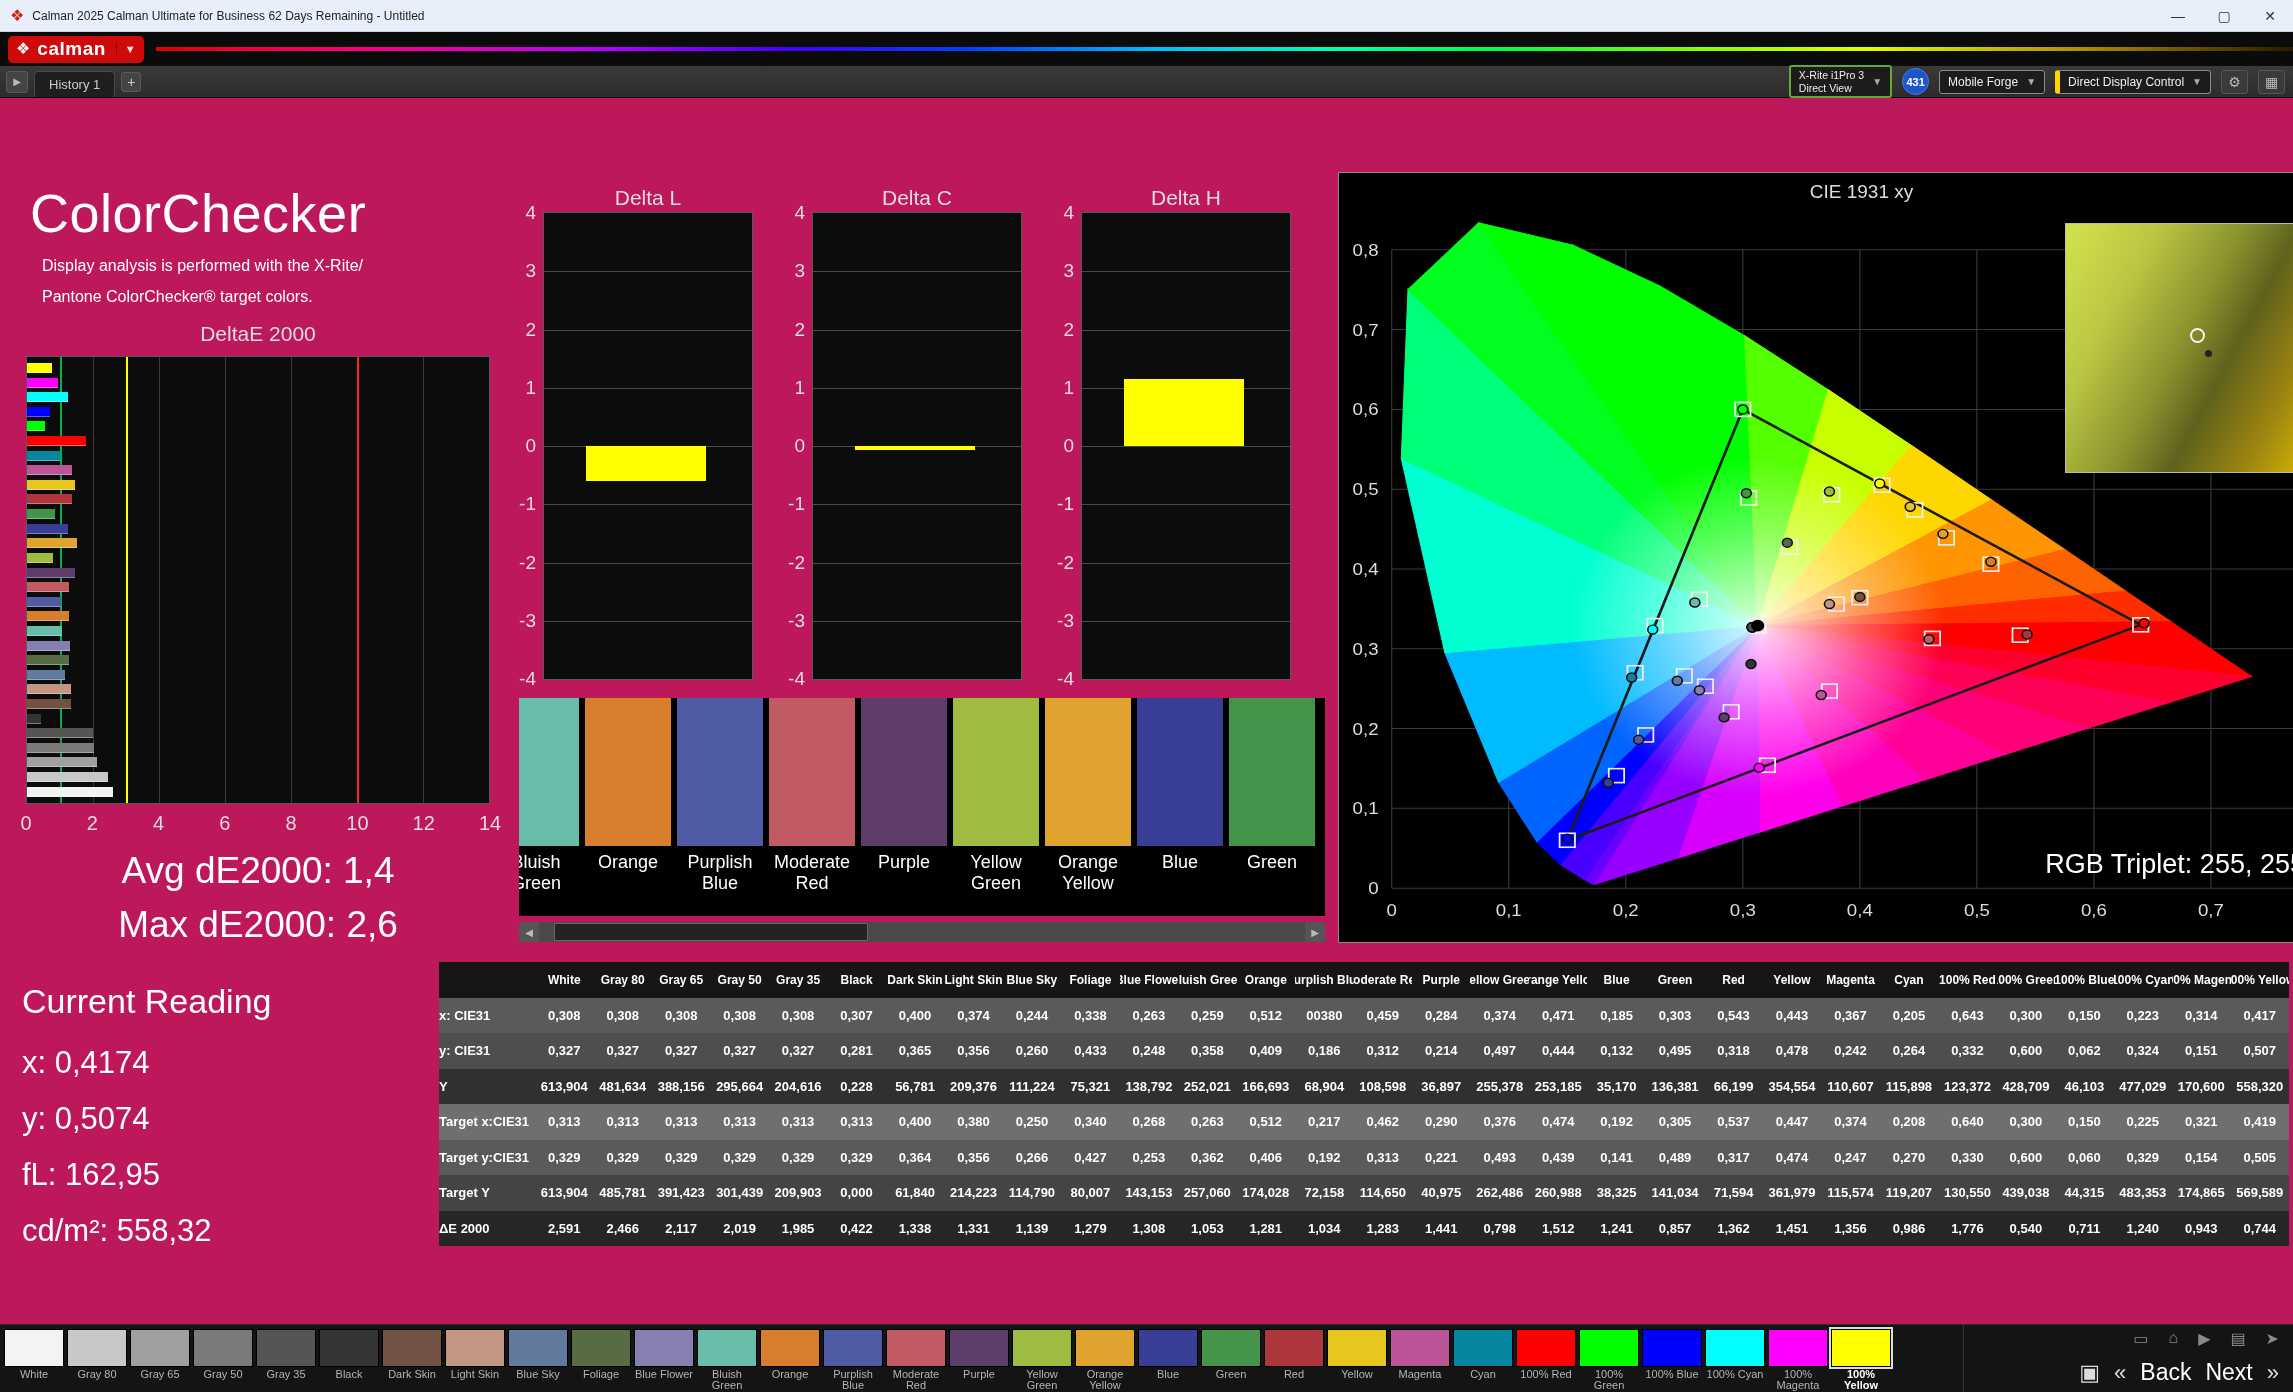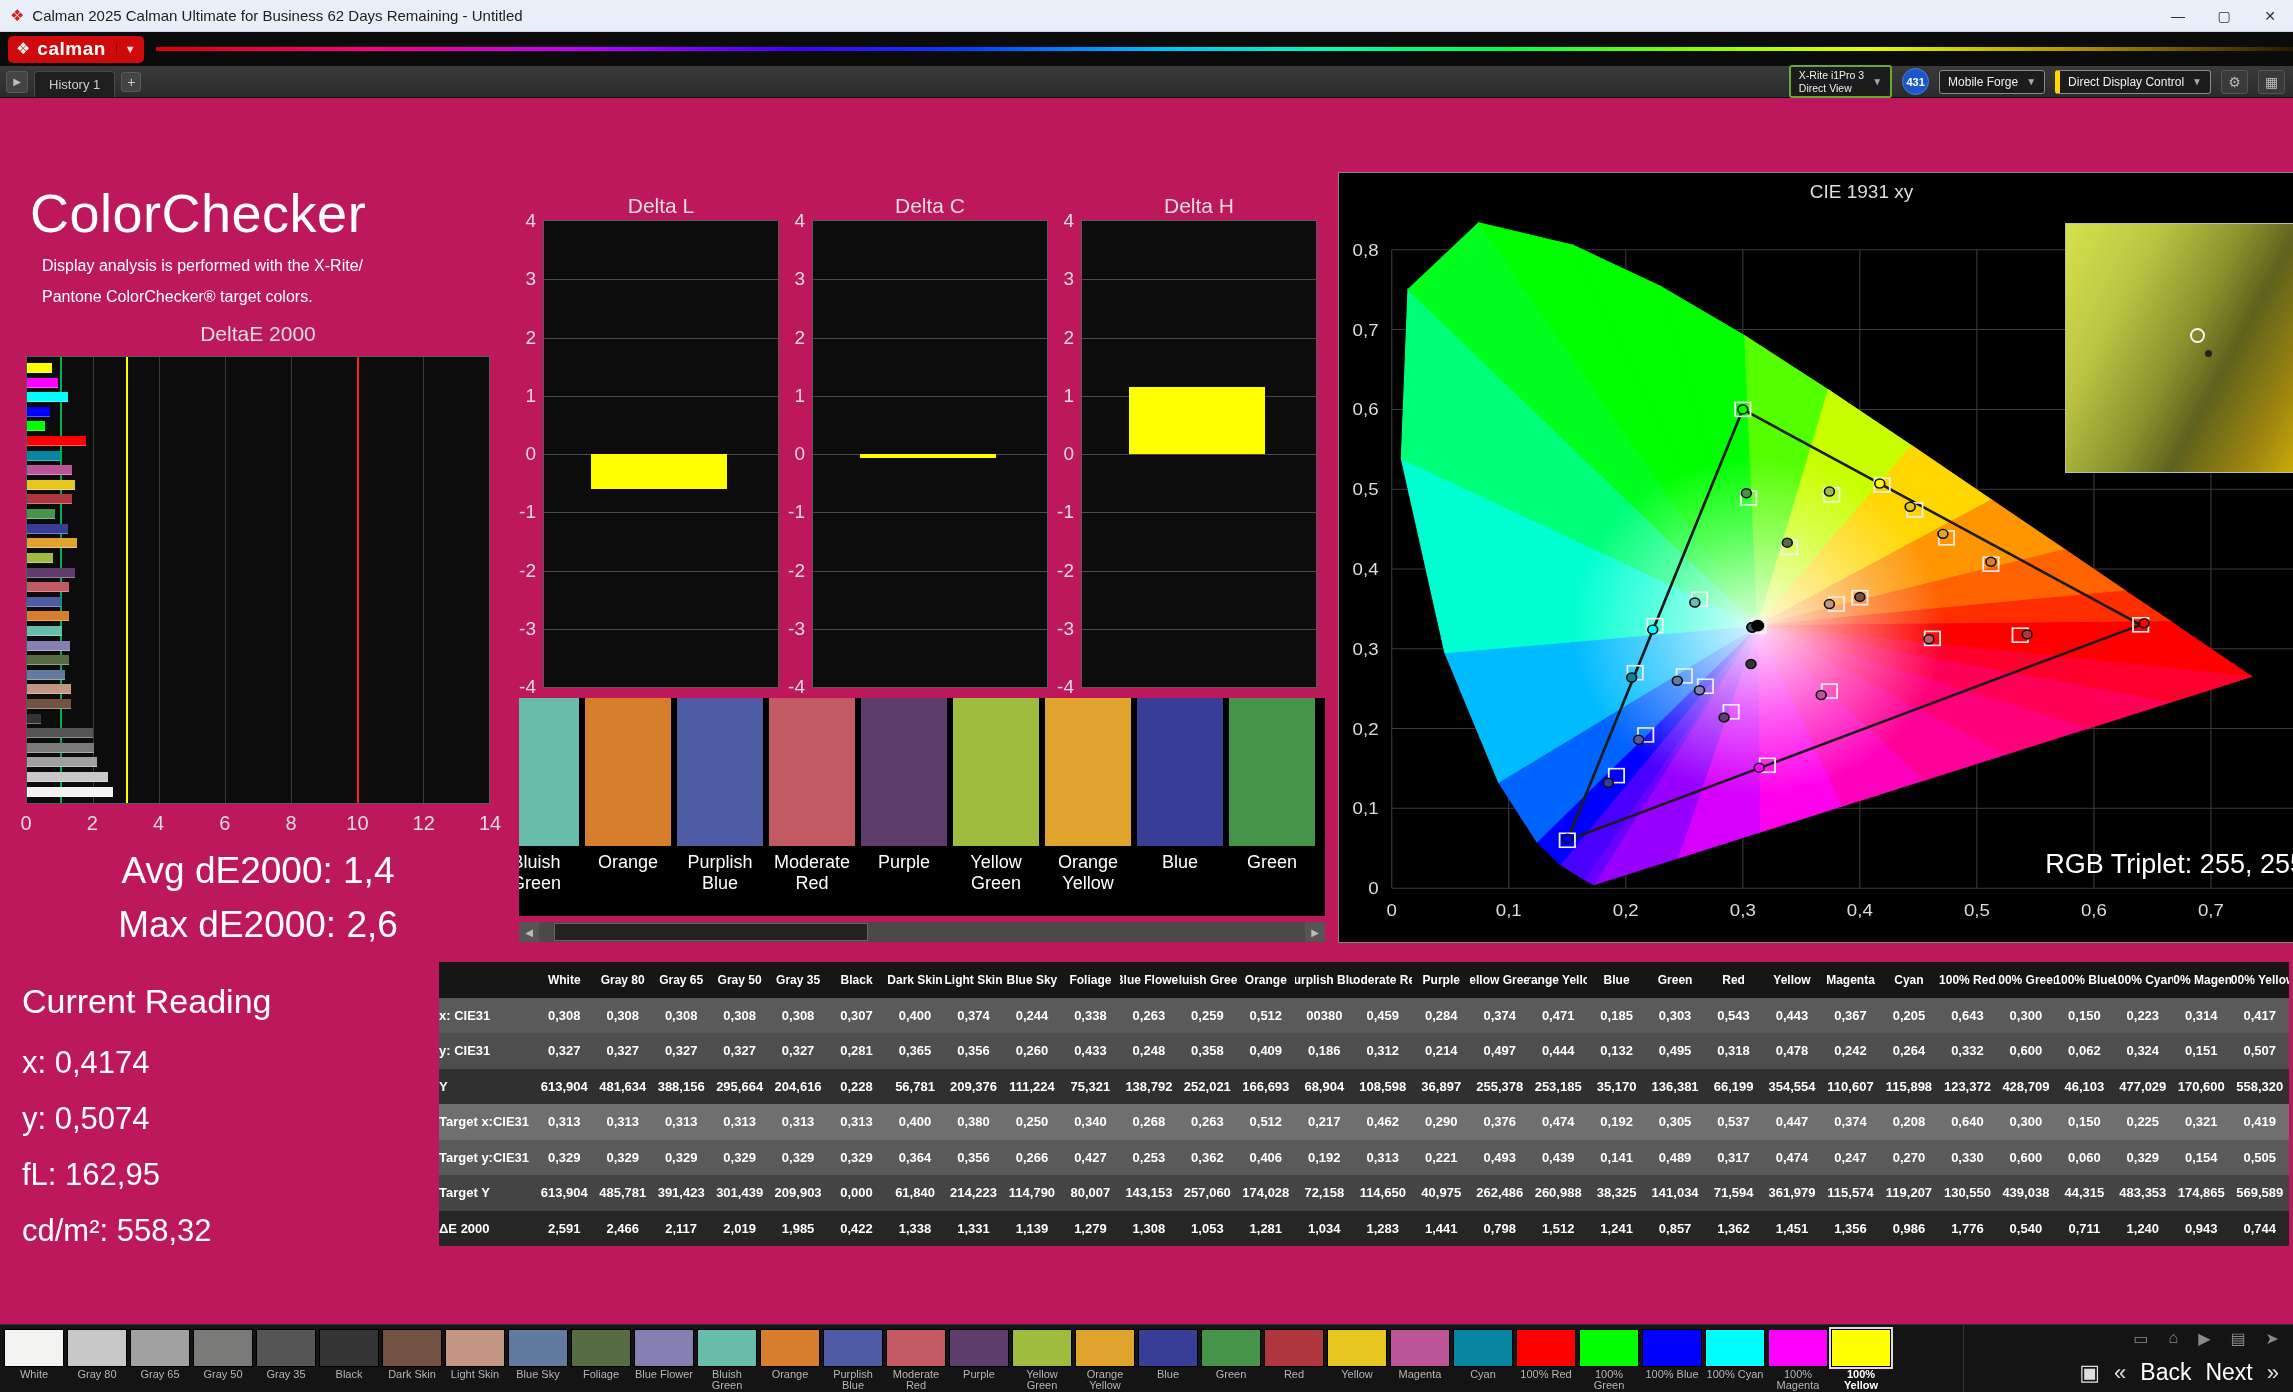--- a/index.html
+++ b/index.html
@@ -2,21 +2,21 @@
 <html><head>
 <meta charset="utf-8">
 <style>
 *{margin:0;padding:0;box-sizing:border-box}
 html,body{width:2293px;height:1392px;background:#000;font-family:"Liberation Sans",sans-serif;overflow:hidden;color:#fff}
 body{position:relative}
 
 
 .titlebar{position:absolute;top:0;left:0;right:0;height:32px;background:#e9eff8;display:flex;align-items:center;border-bottom:1px solid #c8d2e0}
 .title-icon{margin:0 8px 0 10px;font-size:16px;color:#d02020}
-.title-text{font-size:15px;color:#222}
+.title-text{font-size:12px;color:#222}
 .win-controls{margin-left:auto;display:flex;height:100%}
 .win-btn{width:46px;display:flex;align-items:center;justify-content:center;font-size:14px;color:#333}
 
 
 .logobar{position:absolute;top:32px;height:34px;left:0;right:0;background:#0b0b0b;display:flex;align-items:center}
 .logo-pill{margin-left:8px;height:27px;background:#cf0a0a;border-radius:5px;display:flex;align-items:center;padding:0 8px;gap:7px;flex:0 0 auto}
 .logo-diamond{color:#fff;font-size:16px;line-height:1}
 .logo-text{color:#fff;font-weight:bold;font-size:19px;letter-spacing:.5px}
 .logo-caret{color:#ffdddd;font-size:11px;border-left:1px solid #8f0000;padding-left:8px;margin-left:3px}
 .spectrum{flex:1;height:4px;margin-left:12px;background:linear-gradient(90deg,#e00000 0%,#ff0080 10%,#c000ff 20%,#4000ff 30%,#0040ff 38%,#00c0ff 47%,#00ffb0 55%,#00ff40 63%,#80ff00 72%,#e0ff00 80%,#b09000 90%,#2a1a00 100%)}
@@ -48,21 +48,21 @@
 .de-bars{position:absolute;left:0;right:0;top:6px;bottom:6px;display:flex;flex-direction:column;justify-content:space-between}
 .de-row{height:10px;position:relative}
 .de-bar{height:100%;border-bottom:1px solid rgba(255,255,255,.35)}
 .de-xaxis{position:absolute;left:26px;top:714px;width:464px;height:24px}
 .de-xaxis span{position:absolute;transform:translateX(-50%);font-size:20px;color:#ddd}
 .stat-line{position:absolute;left:0;width:516px;text-align:center;font-size:37px;color:#fff}
 .cr-title{position:absolute;left:22px;top:884px;font-size:34px;color:#fff}
 .cr-line{position:absolute;left:22px;font-size:31px;color:#fff}
 
 
-.delta-wrap{position:absolute;top:96px;width:236px}
+.delta-wrap{position:absolute;top:88px;width:210px}
 .delta-title{text-align:center;font-size:21px;color:#ddd;height:26px}
 .delta-plot{position:relative;margin-top:0;height:468px;background:#0c0c0c;border:1px solid #5a5a5a}
 .dl-grid{position:absolute;left:0;right:0;height:1px;background:#4a4a4a}
 .dl-label{position:absolute;left:-38px;width:30px;text-align:right;transform:translateY(-50%);font-size:19px;color:#ddd}
 .dl-bar{position:absolute;left:20%;width:58%;z-index:2}
 
 
 .strip{position:absolute;left:519px;top:600px;width:806px;height:218px;overflow:hidden;background:#000}
 .strip-inner{display:flex;gap:6px;margin-left:-26px}
 .strip-item{flex:0 0 86px;width:86px}

